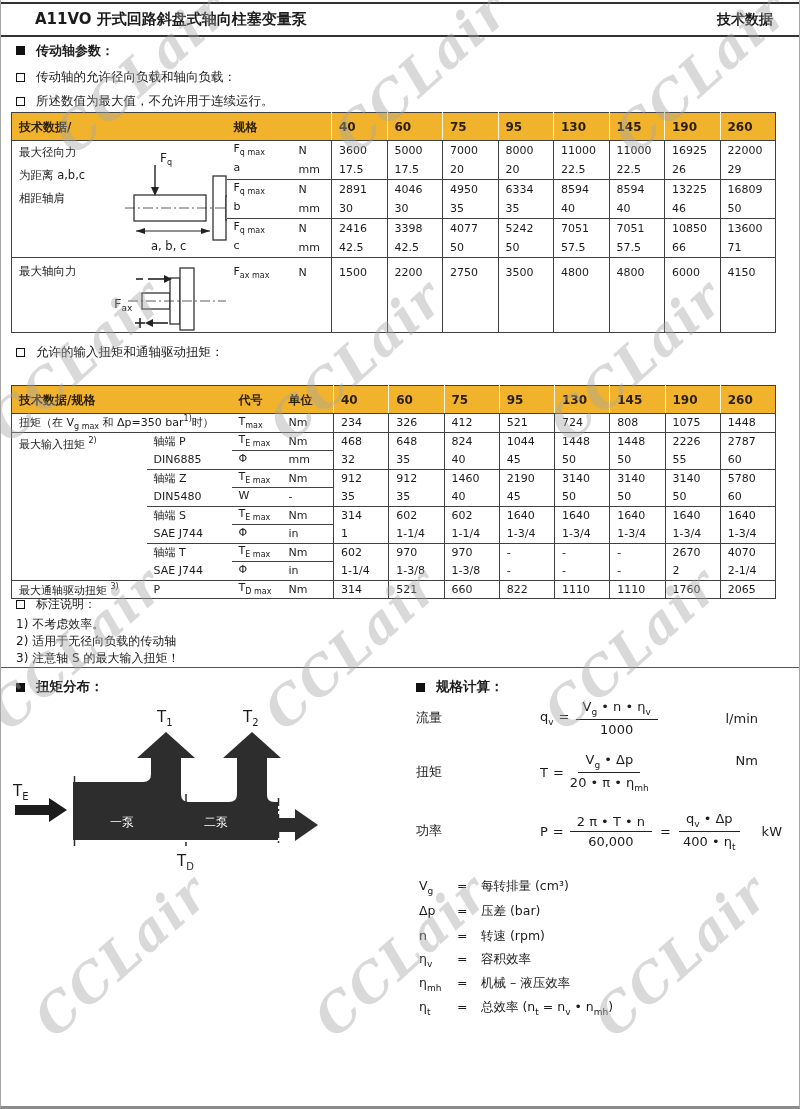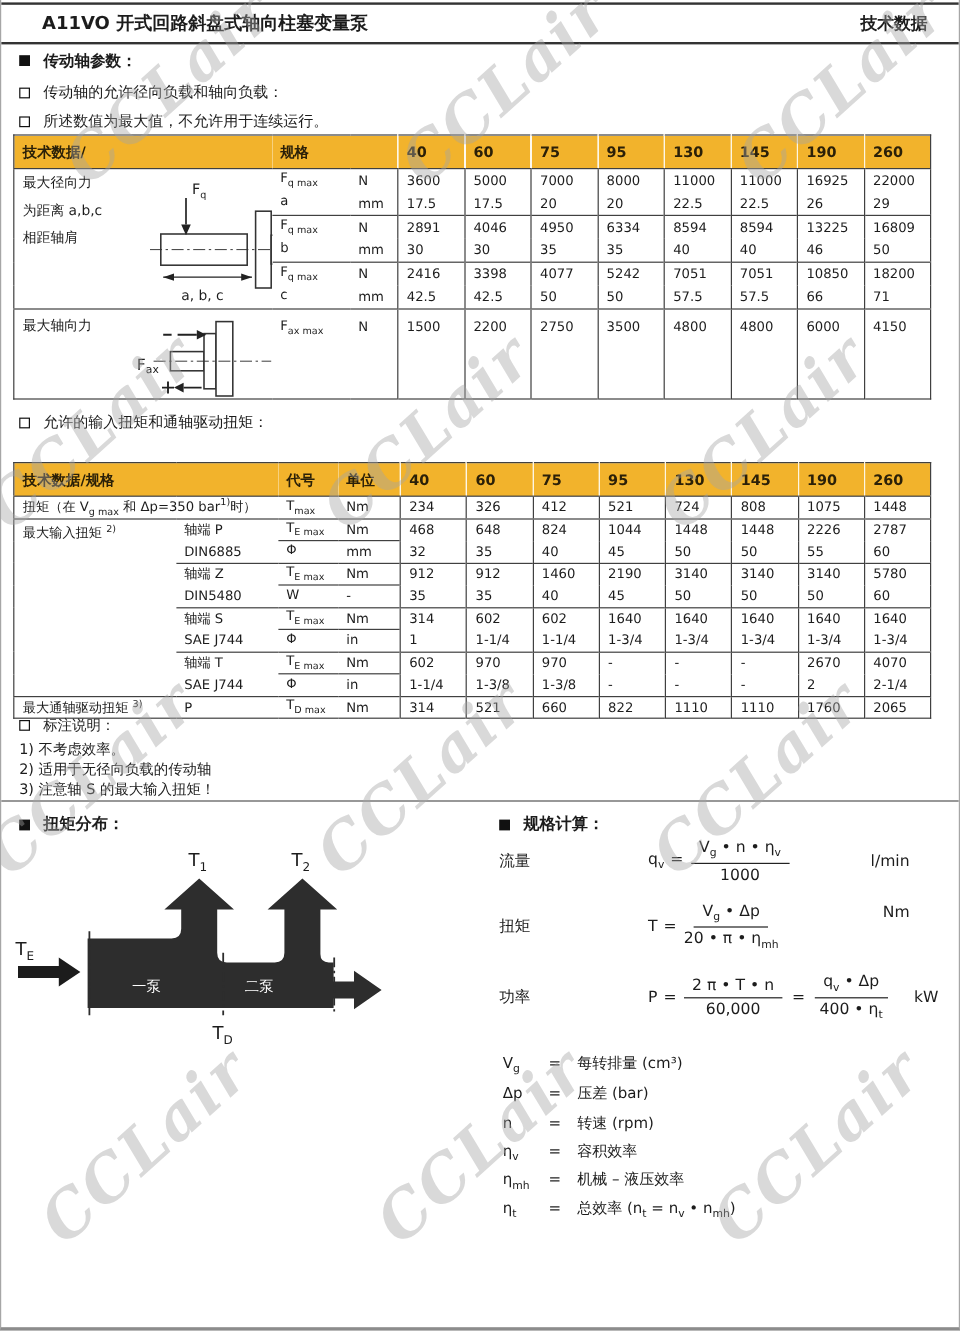--- a/index.html
+++ b/index.html
@@ -202,21 +202,21 @@
     <tr class="r">
       <td class="gt"><span>F</span><sub>q max</sub></td>
       <td class="gt">N</td>
       <td class="v gt">2416</td>
       <td class="v gt">3398</td>
       <td class="v gt">4077</td>
       <td class="v gt">5242</td>
       <td class="v gt">7051</td>
       <td class="v gt">7051</td>
       <td class="v gt">10850</td>
-      <td class="v gt">18200</td>
+      <td class="v gt">13600</td>
     </tr>
     <tr class="r">
       <td><span>c</span><sub></sub></td>
       <td>mm</td>
       <td class="v">42.5</td>
       <td class="v">42.5</td>
       <td class="v">50</td>
       <td class="v">50</td>
       <td class="v">57.5</td>
       <td class="v">57.5</td>

